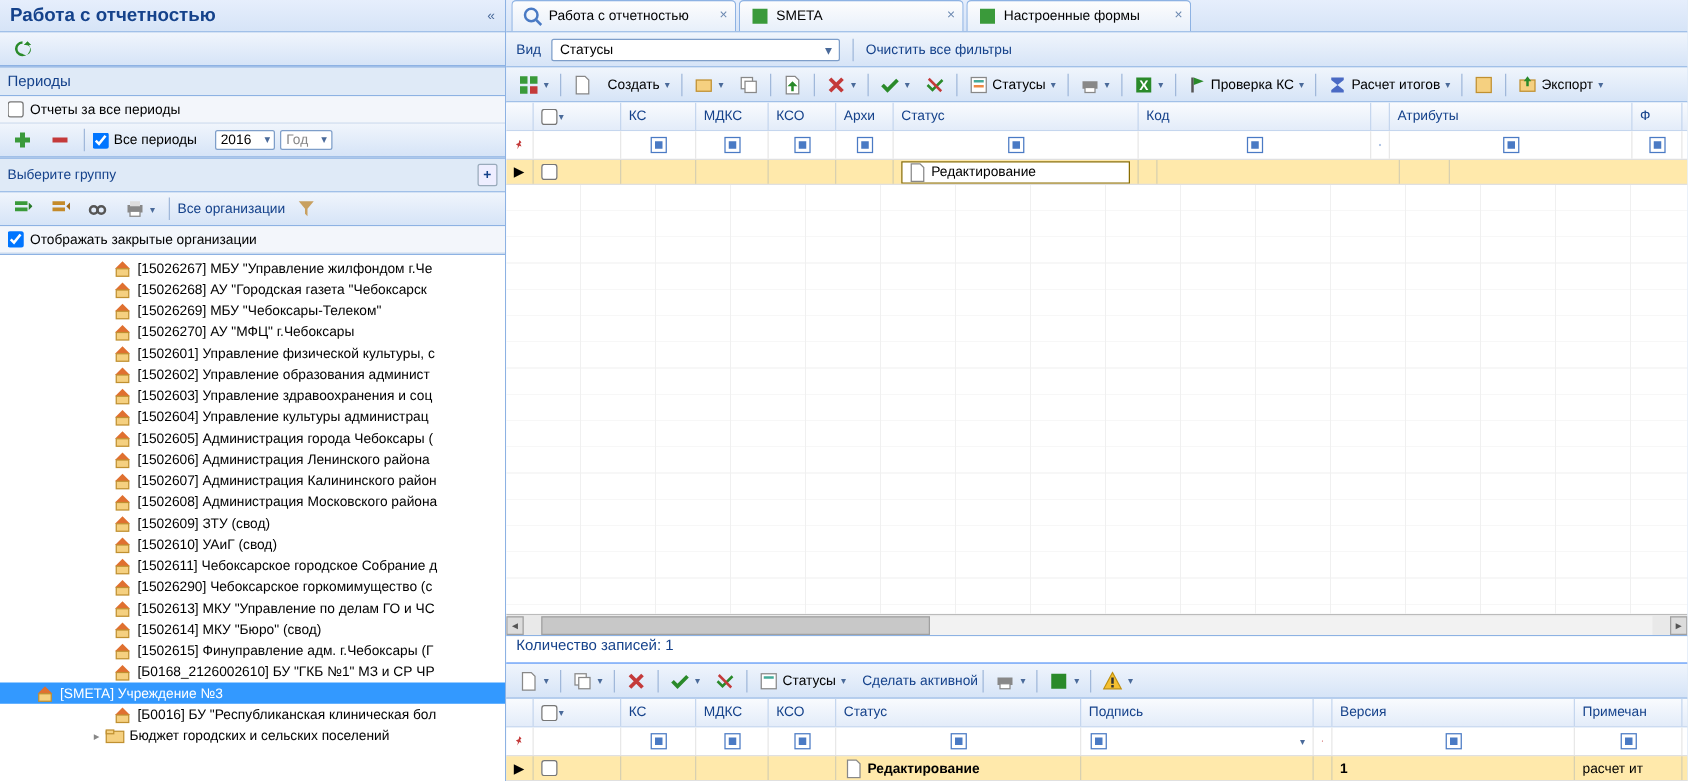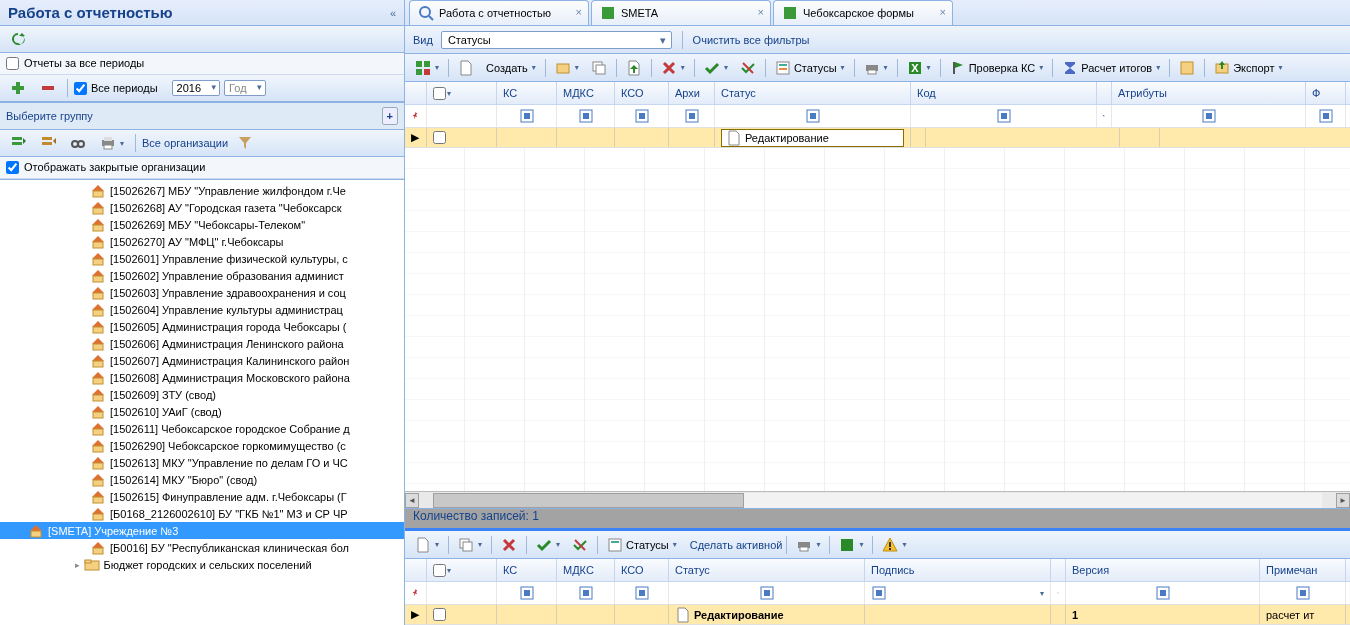--- a/index.html
+++ b/index.html
@@ -5,21 +5,21 @@
 * { box-sizing: border-box; margin: 0; padding: 0; font-family: Tahoma, Arial, sans-serif; font-size: 11px; }
 body { background: #dfeaf7; width: 1350px; height: 625px; overflow: hidden; display: flex; }
 .sidebar { width: 405px; background: #dfeaf7; border-right: 1px solid #8db2e3; display: flex; flex-direction: column; }
 .panel-header { background: linear-gradient(#e6eefc, #d6e4f7); border-bottom: 1px solid #8db2e3; padding: 4px 8px; display: flex; align-items: center; justify-content: space-between; }
 .panel-title-main { font-size: 15px; font-weight: bold; color: #15428b; }
 .collapse-icon { color: #4a6a9a; cursor: pointer; font-size: 11px; }
 .section-title { color: #15428b; font-size: 12px; padding: 4px 6px; background: #dfeaf7; border-bottom: 1px solid #8db2e3; border-top: 1px solid #8db2e3; }
 .toolbar { background: linear-gradient(#f0f5fc, #d6e4f7); border-bottom: 1px solid #8db2e3; padding: 3px 5px; display: flex; align-items: center; gap: 4px; height: 27px; }
 .tb-btn { display: inline-flex; align-items: center; gap: 3px; padding: 2px 4px; border: 1px solid transparent; border-radius: 2px; cursor: pointer; }
 .tb-sep { width: 1px; height: 18px; background: #a0b8da; margin: 0 2px; }
-.checkbox-row { display: flex; align-items: flex-start; gap: 5px; padding: 4px 6px; background: #f3f6fb; border-bottom: 1px solid #cbdaed; }
+.checkbox-row { display: flex; align-items: center; gap: 5px; padding: 4px 6px; background: #f3f6fb; border-bottom: 1px solid #cbdaed; }
 .select-field { background: #fff; border: 1px solid #7e9ec9; padding: 1px 18px 1px 4px; position: relative; border-radius: 2px; }
 .select-field::after { content: "▾"; position: absolute; right: 3px; top: 1px; color: #4a6a9a; font-size: 9px; }
 .tree-area { flex: 1; overflow: auto; background: #fff; border-top: 1px solid #8db2e3; padding: 2px 0; }
 .tree-item { display: flex; align-items: center; gap: 4px; padding: 1px 4px 1px 90px; white-space: nowrap; cursor: pointer; height: 17px; }
 .tree-item.selected { background: #3399ff; color: #fff; padding-left: 28px; }
 .tree-item.selected .tree-text { background: #3399ff; color: #fff; }
 .tree-text { color: #000; }
 .folder-item { padding-left: 75px; display: flex; align-items: center; gap: 4px; height: 17px; }
 .main { flex: 1; display: flex; flex-direction: column; background: #dfeaf7; }
 .tabs-bar { background: linear-gradient(#e6eefc, #d6e4f7); border-bottom: 1px solid #8db2e3; display: flex; align-items: flex-end; height: 26px; padding-left: 4px; gap: 2px; }
@@ -37,21 +37,21 @@
 .filter-row .fc { border-right: 1px solid #e8e8e8; padding: 3px 6px; display: flex; align-items: center; justify-content: center; height: 22px; }
 .data-row { display: flex; background: #ffe9ab; border-bottom: 1px solid #e0e0e0; height: 20px; }
 .data-row .dc { border-right: 1px solid #d8d0b0; padding: 2px 6px; display: flex; align-items: center; white-space: nowrap; overflow: hidden; }
 .data-row.sel-status .status-cell { background: #fff; border: 1px solid #8a6d00; }
 .empty-rows { flex: 1; background: repeating-linear-gradient(to bottom, #fff 0, #fff 20px, #f7f7f7 20px, #f7f7f7 21px); position: relative; }
 .empty-rows::after { content: ""; position: absolute; inset: 0; background: repeating-linear-gradient(to right, transparent 0, transparent 59px, #f0f0f0 59px, #f0f0f0 60px); }
 .hscroll { height: 17px; background: #e9e9e9; border-top: 1px solid #bbb; display: flex; align-items: center; }
 .hscroll .track { flex: 1; background: #f2f2f2; height: 15px; margin: 0 14px; position: relative; }
 .hscroll .thumb { position: absolute; left: 0; width: 35%; height: 100%; background: #c8c8c8; border: 1px solid #a0a0a0; }
 .hscroll .arrow { width: 14px; height: 15px; background: #dcdcdc; border: 1px solid #a0a0a0; display: flex; align-items: center; justify-content: center; font-size: 8px; color: #555; }
-.status-bar { background: #a3a3a3; border-bottom: 3px solid #3b82f6; padding: 0 8px; color: #15428b; font-size: 12px; height: 22px; }
+.status-bar { background: #ffffff; border-bottom: 1px solid #3b82f6; padding: 0 8px; color: #15428b; font-size: 12px; height: 22px; }
 .bottom-pane { display: flex; flex-direction: column; }
 .icn { width: 16px; height: 16px; display: inline-flex; align-items: center; justify-content: center; }
 svg { width: 16px; height: 16px; }
 .dd-arrow { color: #4a6a9a; font-size: 8px; margin-left: 1px; }
 </style>
 </head>
 <body>
 
 <div class="sidebar">
   <div class="panel-header">
@@ -60,20 +60,21 @@
   </div>
   <div class="toolbar">
     <span class="tb-btn">
       <span class="icn">
           <svg viewBox="0 0 16 16">
             <path fill="#2a8a2a" d="M8 2a6 6 0 105.2 3H15l-3-3-3 3h1.7A4 4 0 118 12a4 4 0 010-8z"></path>
           </svg>
         </span>
     </span>
   </div>
+  <div class="section-title">Периоды</div>
   <div class="checkbox-row">
     <input type="checkbox" style="">
     <span>Отчеты за все периоды</span>
   </div>
   <div class="toolbar">
     <span class="tb-btn">
         <span class="icn">
           <svg viewBox="0 0 16 16">
             <rect x="6" y="2" width="4" height="12" fill="#3a9a3a"></rect>
             <rect x="2" y="6" width="12" height="4" fill="#3a9a3a"></rect>
@@ -383,21 +384,21 @@
         </span>
         <span>SMETA</span>
         <span class="tab-close">×</span>
       </div>
       <div class="tab">
         <span class="icn">
           <svg viewBox="0 0 16 16">
             <rect x="2" y="2" width="12" height="12" fill="#3a9a3a"></rect>
           </svg>
         </span>
-        <span>Чебоксарское формы</span>
+        <span>Настроенные формы</span>
         <span class="tab-close">×</span>
       </div>
     </div>
 
   <div class="view-bar">
     <span style="color:#15428b">Вид</span>
     <span class="view-dropdown"><span>Статусы</span></span>
     <span class="tb-sep"></span>
     <span class="link-btn">Очистить все фильтры</span>
   </div>

